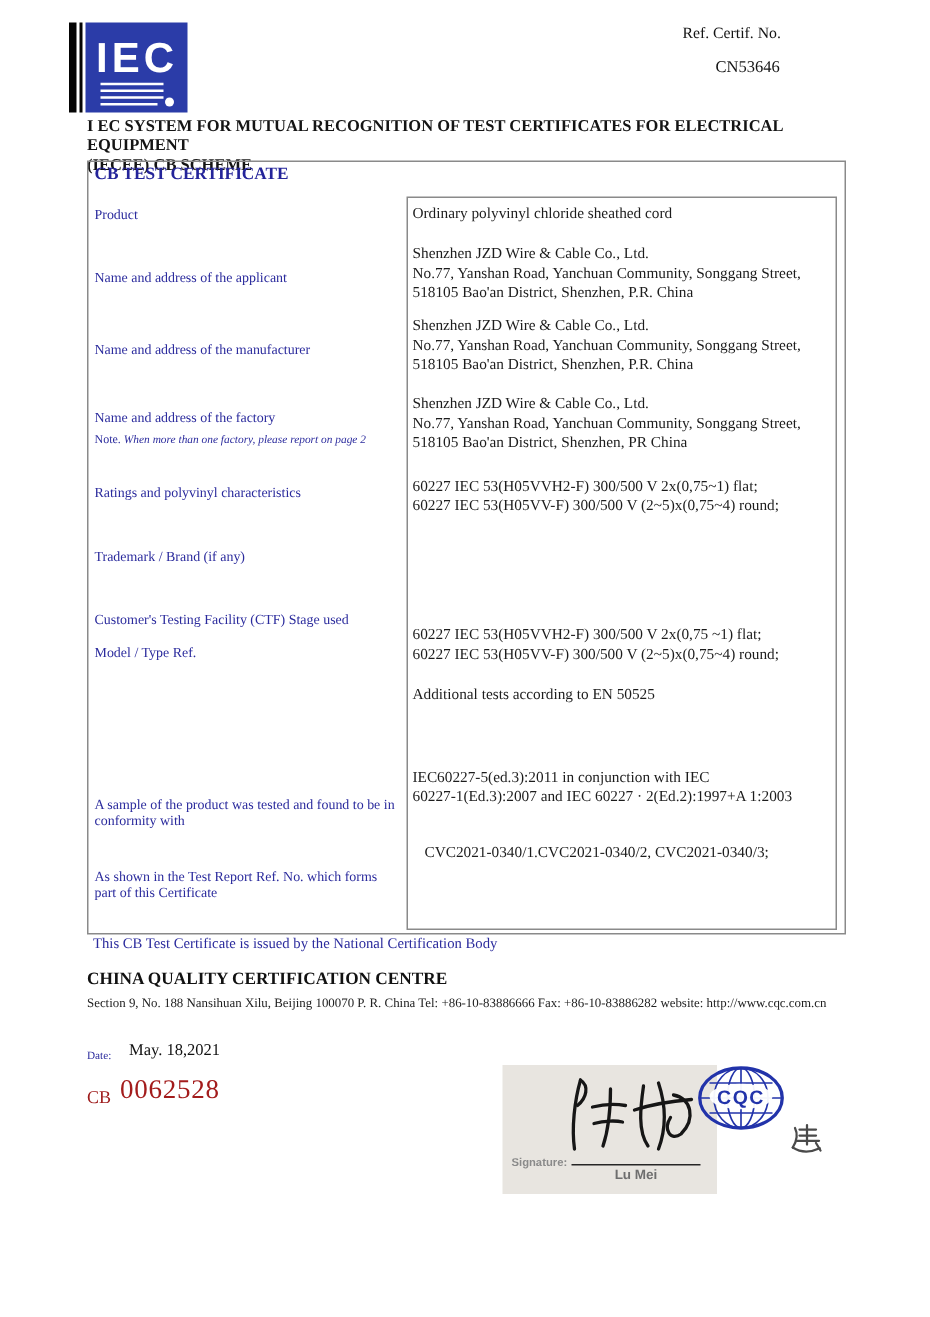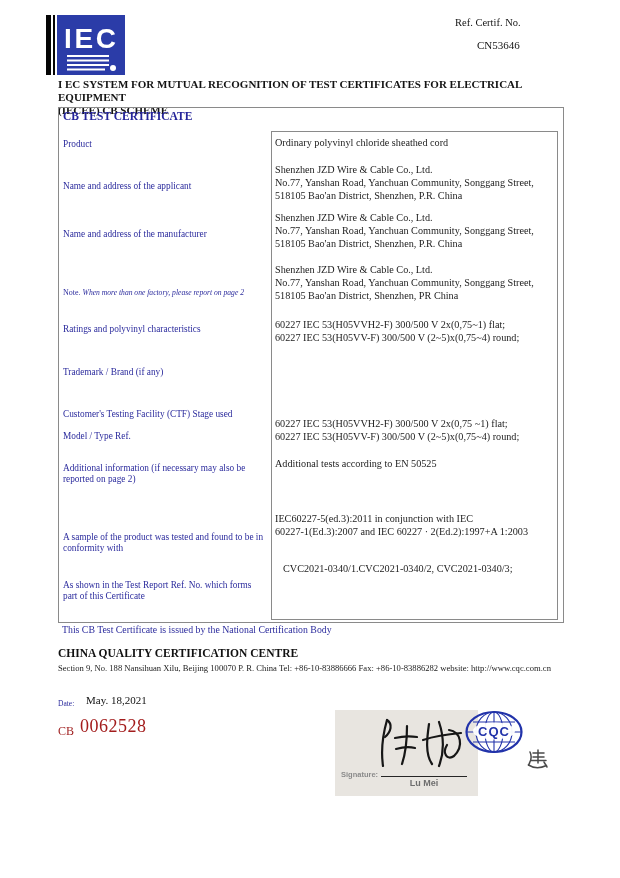--- a/index.html
+++ b/index.html
@@ -74,28 +74,28 @@
     <div>(IECEE) CB SCHEME</div>
   </div>
 
   <div class="abs outer-box">
     <div class="cert-title">CB TEST CERTIFICATE</div>
     <div class="inner-box"></div>
 
     <div class="lbl" style="top:31px">Product</div>
     <div class="lbl" style="top:73px">Name and address of the applicant</div>
     <div class="lbl" style="top:121px">Name and address of the manufacturer</div>
+    <div class="lbl" style="top:166px">Name and address of the factory</div>
     <div class="note" style="top:180px">
       <span>Note. </span><span class="it">When more than one factory, please report on page 2</span>
     </div>
     <div class="lbl" style="top:216px">Ratings and polyvinyl characteristics</div>
     <div class="lbl" style="top:259px">Trademark / Brand (if any)</div>
     <div class="lbl" style="top:301px">Customer's Testing Facility (CTF) Stage used</div>
     <div class="lbl" style="top:323px">Model / Type Ref.</div>
-    <div class="lbl" style="top:355px">Additional information (if necessary may also be reported on page 2)</div>
     <div class="lbl" style="top:424px">A sample of the product was tested and found to be in conformity with</div>
     <div class="lbl" style="top:472px">As shown in the Test Report Ref. No. which forms part of this Certificate</div>
 
     <div class="val" style="top:28px">Ordinary polyvinyl chloride sheathed cord</div>
 
     <div class="val" style="top:55px">
       <div>Shenzhen JZD Wire &amp; Cable Co., Ltd.</div>
       <div>No.77, Yanshan Road, Yanchuan Community, Songgang Street,</div>
       <div>518105 Bao'an District, Shenzhen, P.R. China</div>
     </div>

